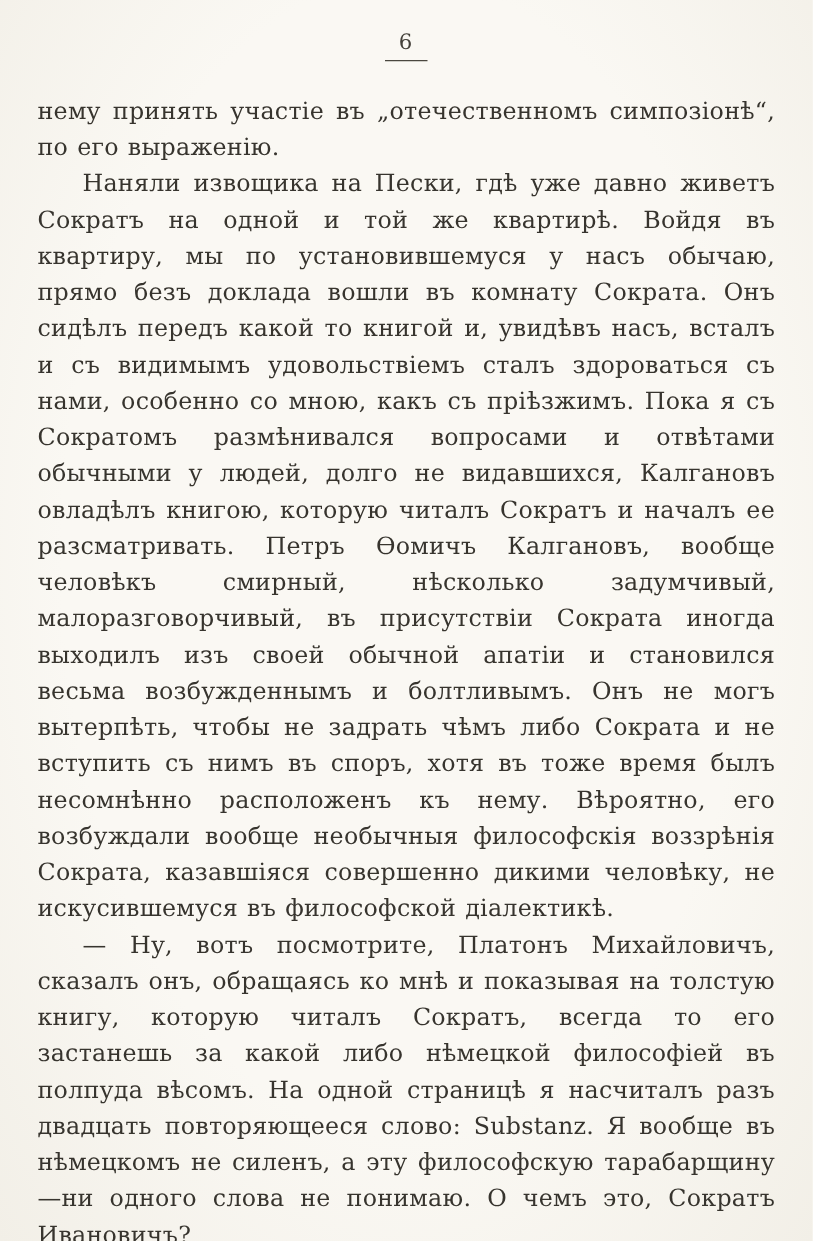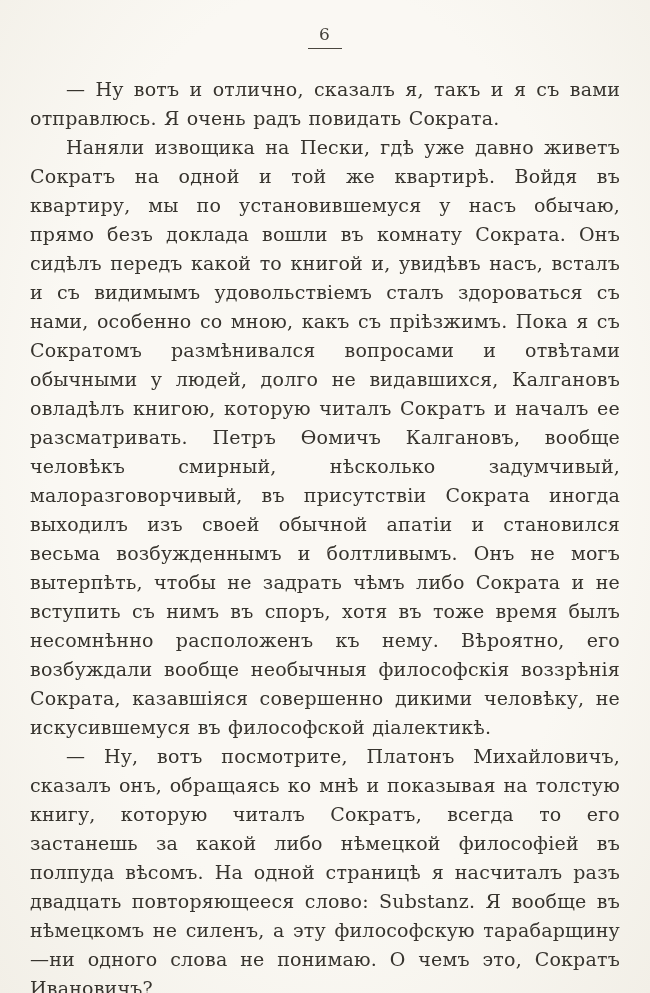--- a/index.html
+++ b/index.html
@@ -58,17 +58,17 @@
 </style>
 </head>
 <body>
 
 <div class="page">
   <div class="page-header">
     <div class="page-number">6</div>
     <div class="header-rule"></div>
   </div>
   <div class="text-block">
-      <p class="para indent"><span class="seg-normal">— Ну вотъ и отлично, сказалъ я, такъ и я съ вами отправлюсь. Я очень радъ повидать Сократа.</span></p>
+      <p class="para"><span class="seg-normal">нему принять участіе въ „отечественномъ симпозіонѣ“, по его выраженію.</span></p>
       <p class="para indent"><span class="seg-normal">Наняли извощика на Пески, гдѣ уже давно живетъ Сократъ на одной и той же квартирѣ. Войдя въ квартиру, мы по установившемуся у насъ обычаю, прямо безъ доклада вошли въ комнату Сократа. Онъ сидѣлъ передъ какой то книгой и, увидѣвъ насъ, всталъ и съ видимымъ удовольствіемъ сталъ здороваться съ нами, особенно со мною, какъ съ пріѣзжимъ. Пока я съ Сократомъ размѣнивался вопросами и отвѣтами обычными у людей, долго не видавшихся, Калгановъ овладѣлъ книгою, которую читалъ Сократъ и началъ ее разсматривать. Петръ Ѳомичъ Калгановъ, вообще человѣкъ смирный, нѣсколько задумчивый, малоразговорчивый, въ присутствіи Сократа иногда выходилъ изъ своей обычной апатіи и становился весьма возбужденнымъ и болтливымъ. Онъ не могъ вытерпѣть, чтобы не задрать чѣмъ либо Сократа и не вступить съ нимъ въ споръ, хотя въ тоже время былъ несомнѣнно расположенъ къ нему. Вѣроятно, его возбуждали вообще необычныя философскія воззрѣнія Сократа, казавшіяся совершенно дикими человѣку, не искусившемуся въ философской діалектикѣ.</span></p>
       <p class="para indent"><span class="seg-normal">— Ну, вотъ посмотрите, Платонъ Михайловичъ, сказалъ онъ, обращаясь ко мнѣ и показывая на толстую книгу, которую читалъ Сократъ, всегда то его застанешь за какой либо нѣмецкой философіей въ полпуда вѣсомъ. На одной страницѣ я насчиталъ разъ двадцать повторяющееся слово: Substanz. Я вообще въ нѣмецкомъ не силенъ, а эту философскую тарабарщину—ни одного слова не понимаю. О чемъ это, Сократъ Ивановичъ?</span></p>
     </div>
 </div>
 
 </body></html>

